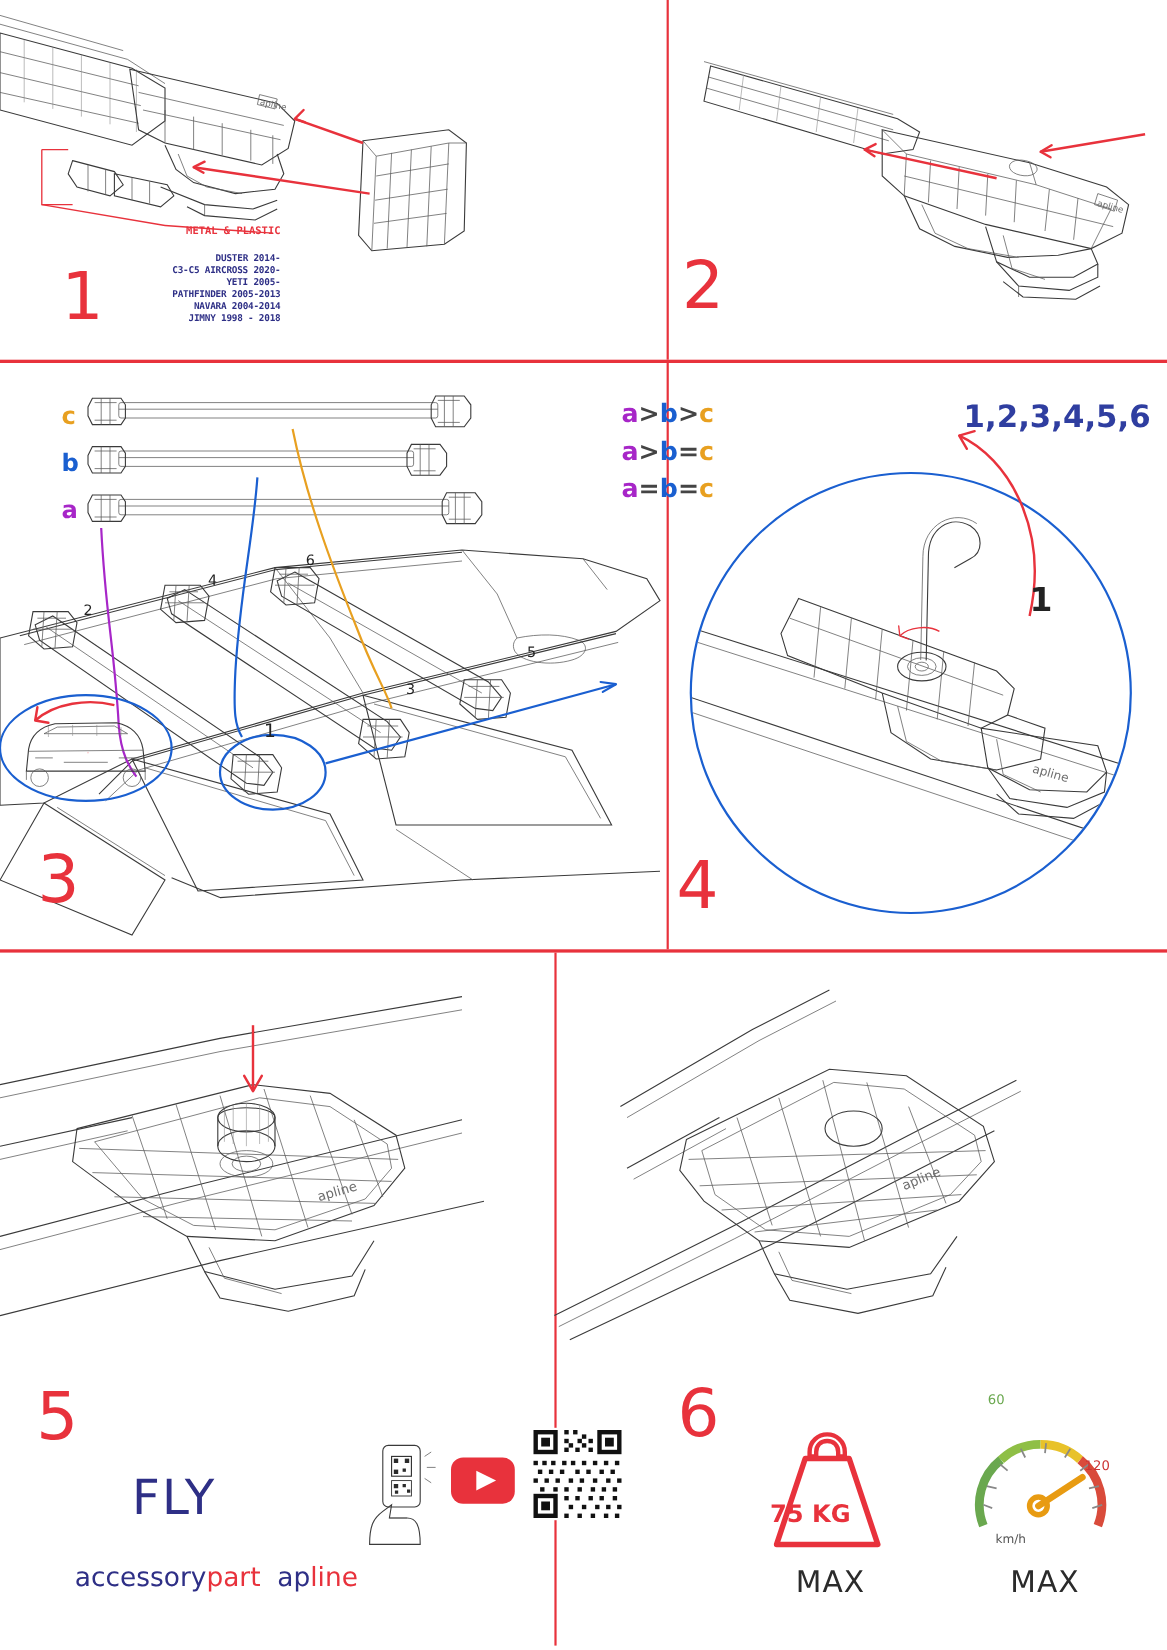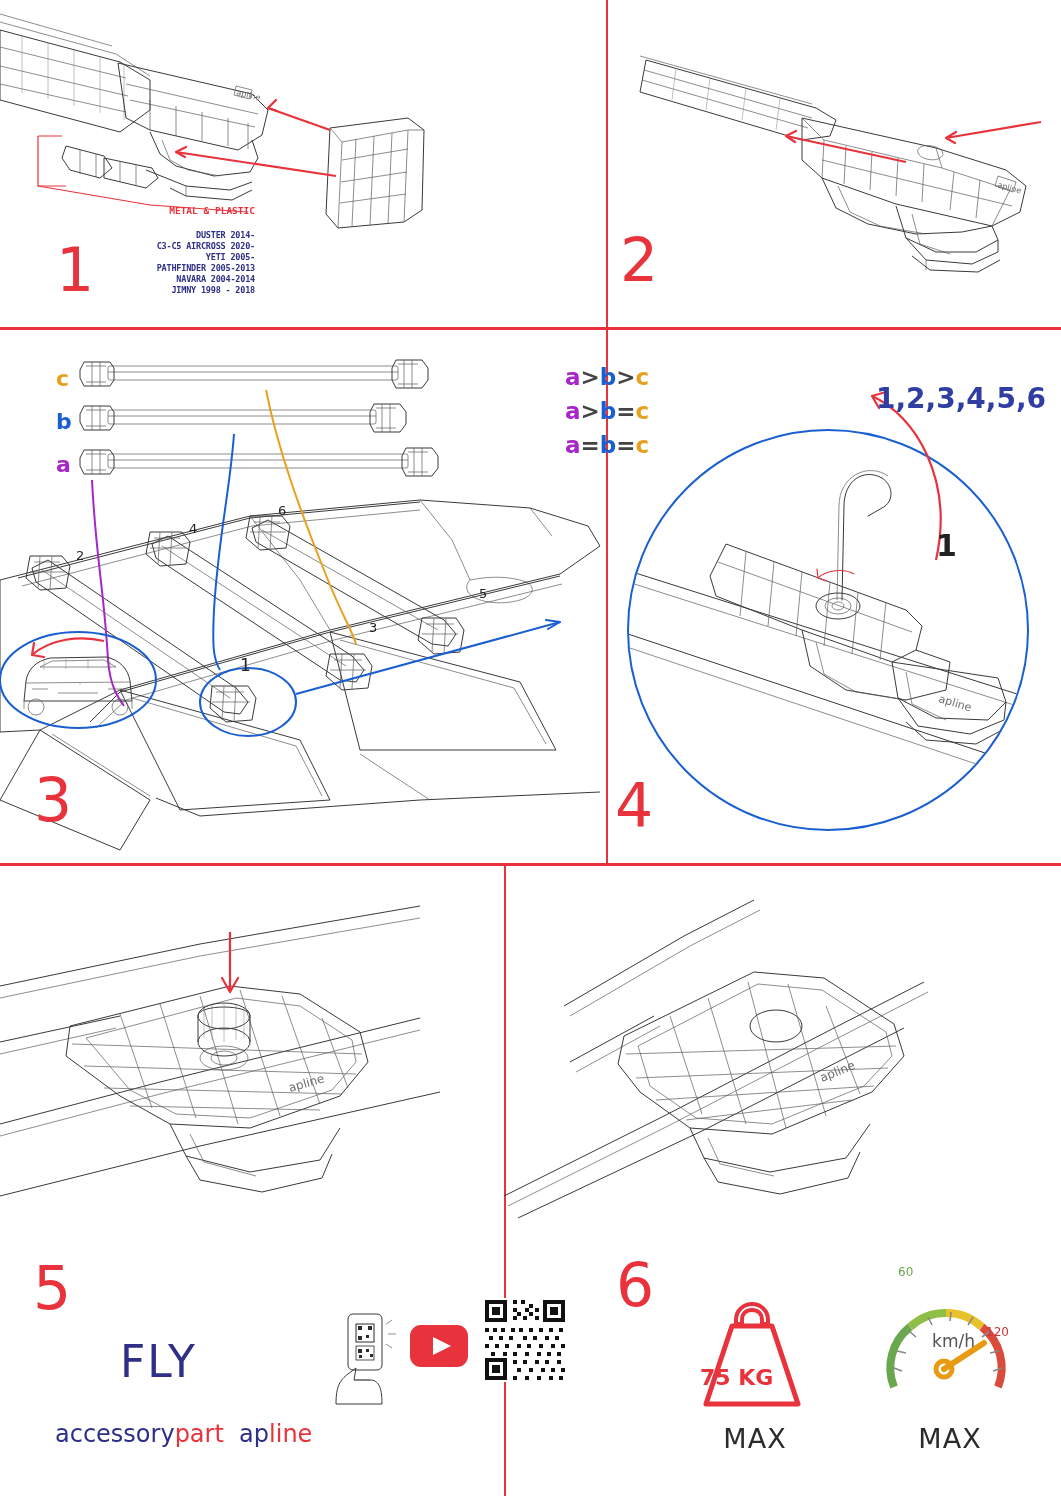--- a/index.html
+++ b/index.html
@@ -107,21 +107,21 @@
   .cal-2 { left: 76px;  top: 548px; }
   .cal-4 { left: 189px; top: 521px; }
   .cal-6 { left: 278px; top: 503px; }
   .cal-5 { left: 479px; top: 586px; }
   .cal-3 { left: 369px; top: 620px; }
   .cal-1-3 { left: 240px; top: 655px; font-size: 17px; }
 
   
   .seq-label {
     position: absolute;
-    left: 876px; top: 382px;
+    left: 876px; top: 362px;
     font-family: "DejaVu Sans", sans-serif;
     font-size: 28px;
     font-weight: bold;
     color: #2f3ea0;
     letter-spacing: 0px;
     white-space: nowrap;
   }
   .seq-label .n1 { color: #2f3ea0; }
   .p4-one {
     position: absolute;
@@ -137,21 +137,21 @@
     position: absolute;
     left: 120px; top: 1336px;
     font-family: "DejaVu Sans", sans-serif;
     font-size: 44px;
     font-weight: 400;
     color: #2e2f86;
     letter-spacing: 2px;
   }
   .brand-sub {
     position: absolute;
-    left: 55px; top: 1420px;
+    left: 68px; top: 1420px;
     font-family: "DejaVu Sans", sans-serif;
     font-size: 24px;
     letter-spacing: 0px;
     white-space: nowrap;
   }
   .bs-accessory { color: #2e2f86; }
   .bs-part { color: #e8323c; }
   .bs-ap { color: #2e2f86; }
   .bs-line { color: #e8323c; }
 
@@ -186,24 +186,24 @@
     left: 700px; top: 1365px;
     width: 112px;
     text-align: left;
     font-family: "DejaVu Sans", sans-serif;
     font-size: 22px;
     font-weight: bold;
     color: #e8323c;
   }
   .speed-unit {
     position: absolute;
-    left: 905px; top: 1331px;
-    width: 70px; text-align: right;
-    font-family: "DejaVu Sans", sans-serif;
-    font-size: 17px;
+    left: 905px; top: 1393px;
+    width: 70px; text-align: left;
+    font-family: "DejaVu Sans", sans-serif;
+    font-size: 11px;
     color: #555;
   }
   .speed-min {
     position: absolute; left: 898px; top: 1265px;
     font-family: "DejaVu Sans", sans-serif; font-size: 12px; color: #6aa84f;
   }
   .speed-max {
     position: absolute; left: 986px; top: 1325px;
     font-family: "DejaVu Sans", sans-serif; font-size: 12px; color: #cc3333;
   }

